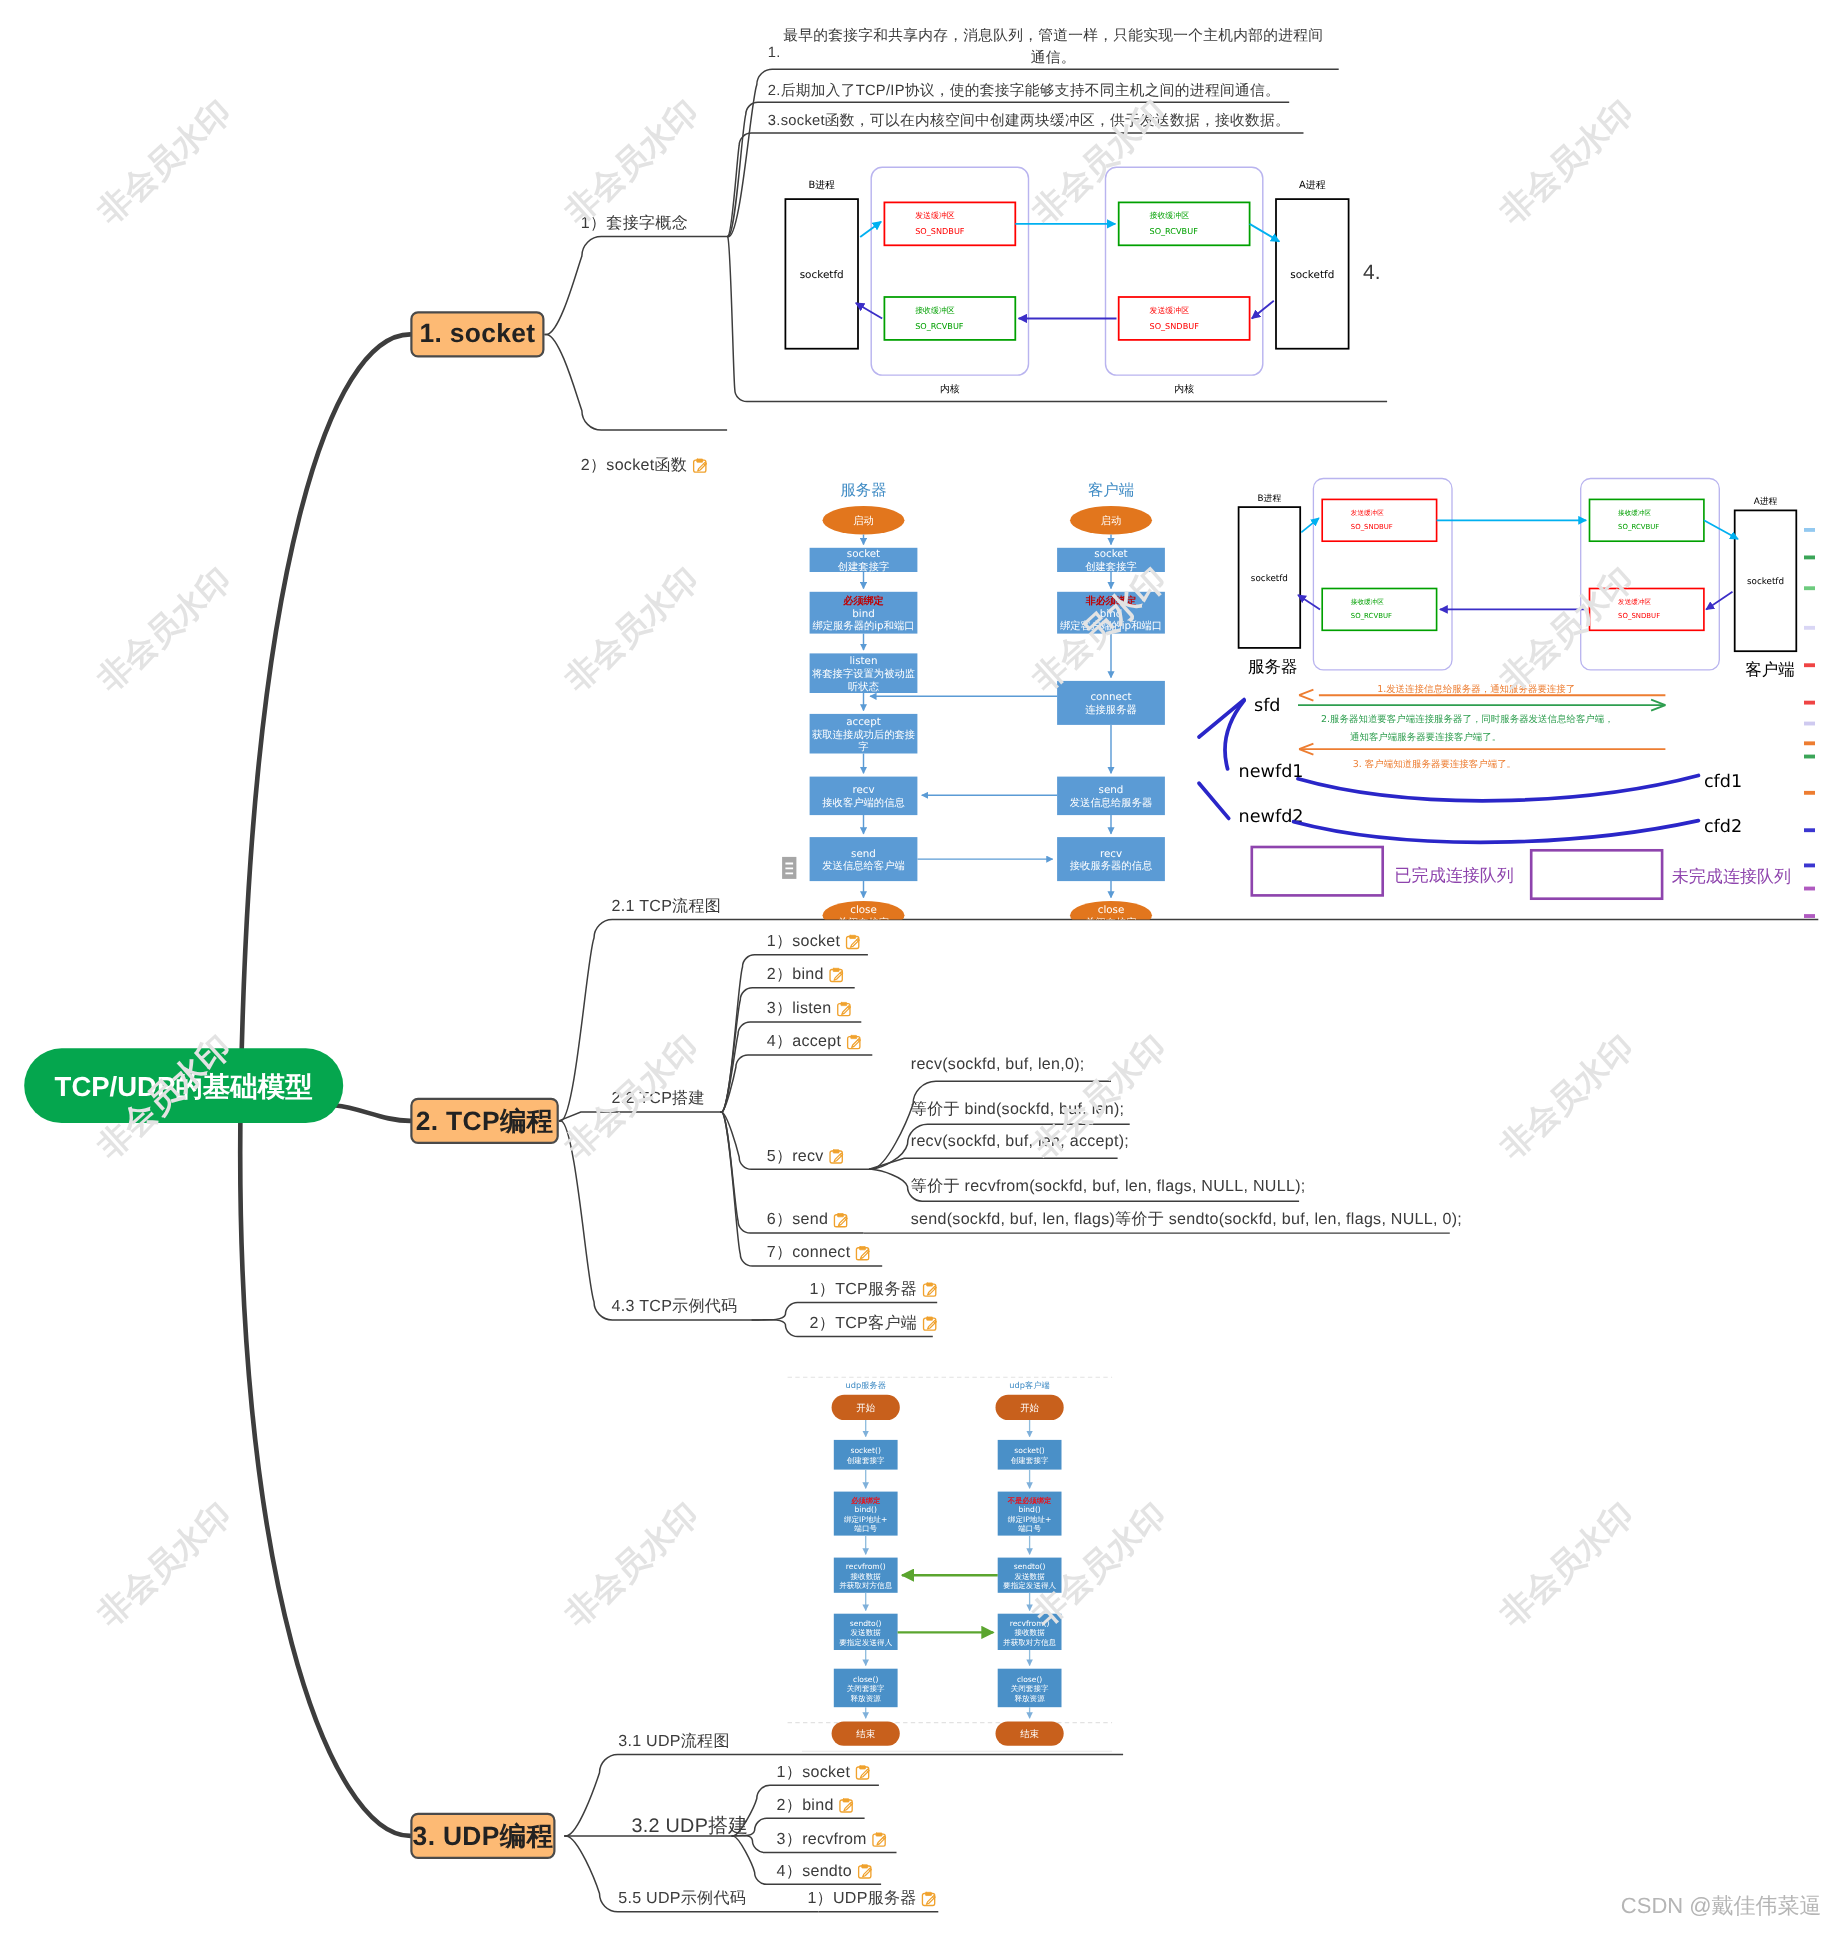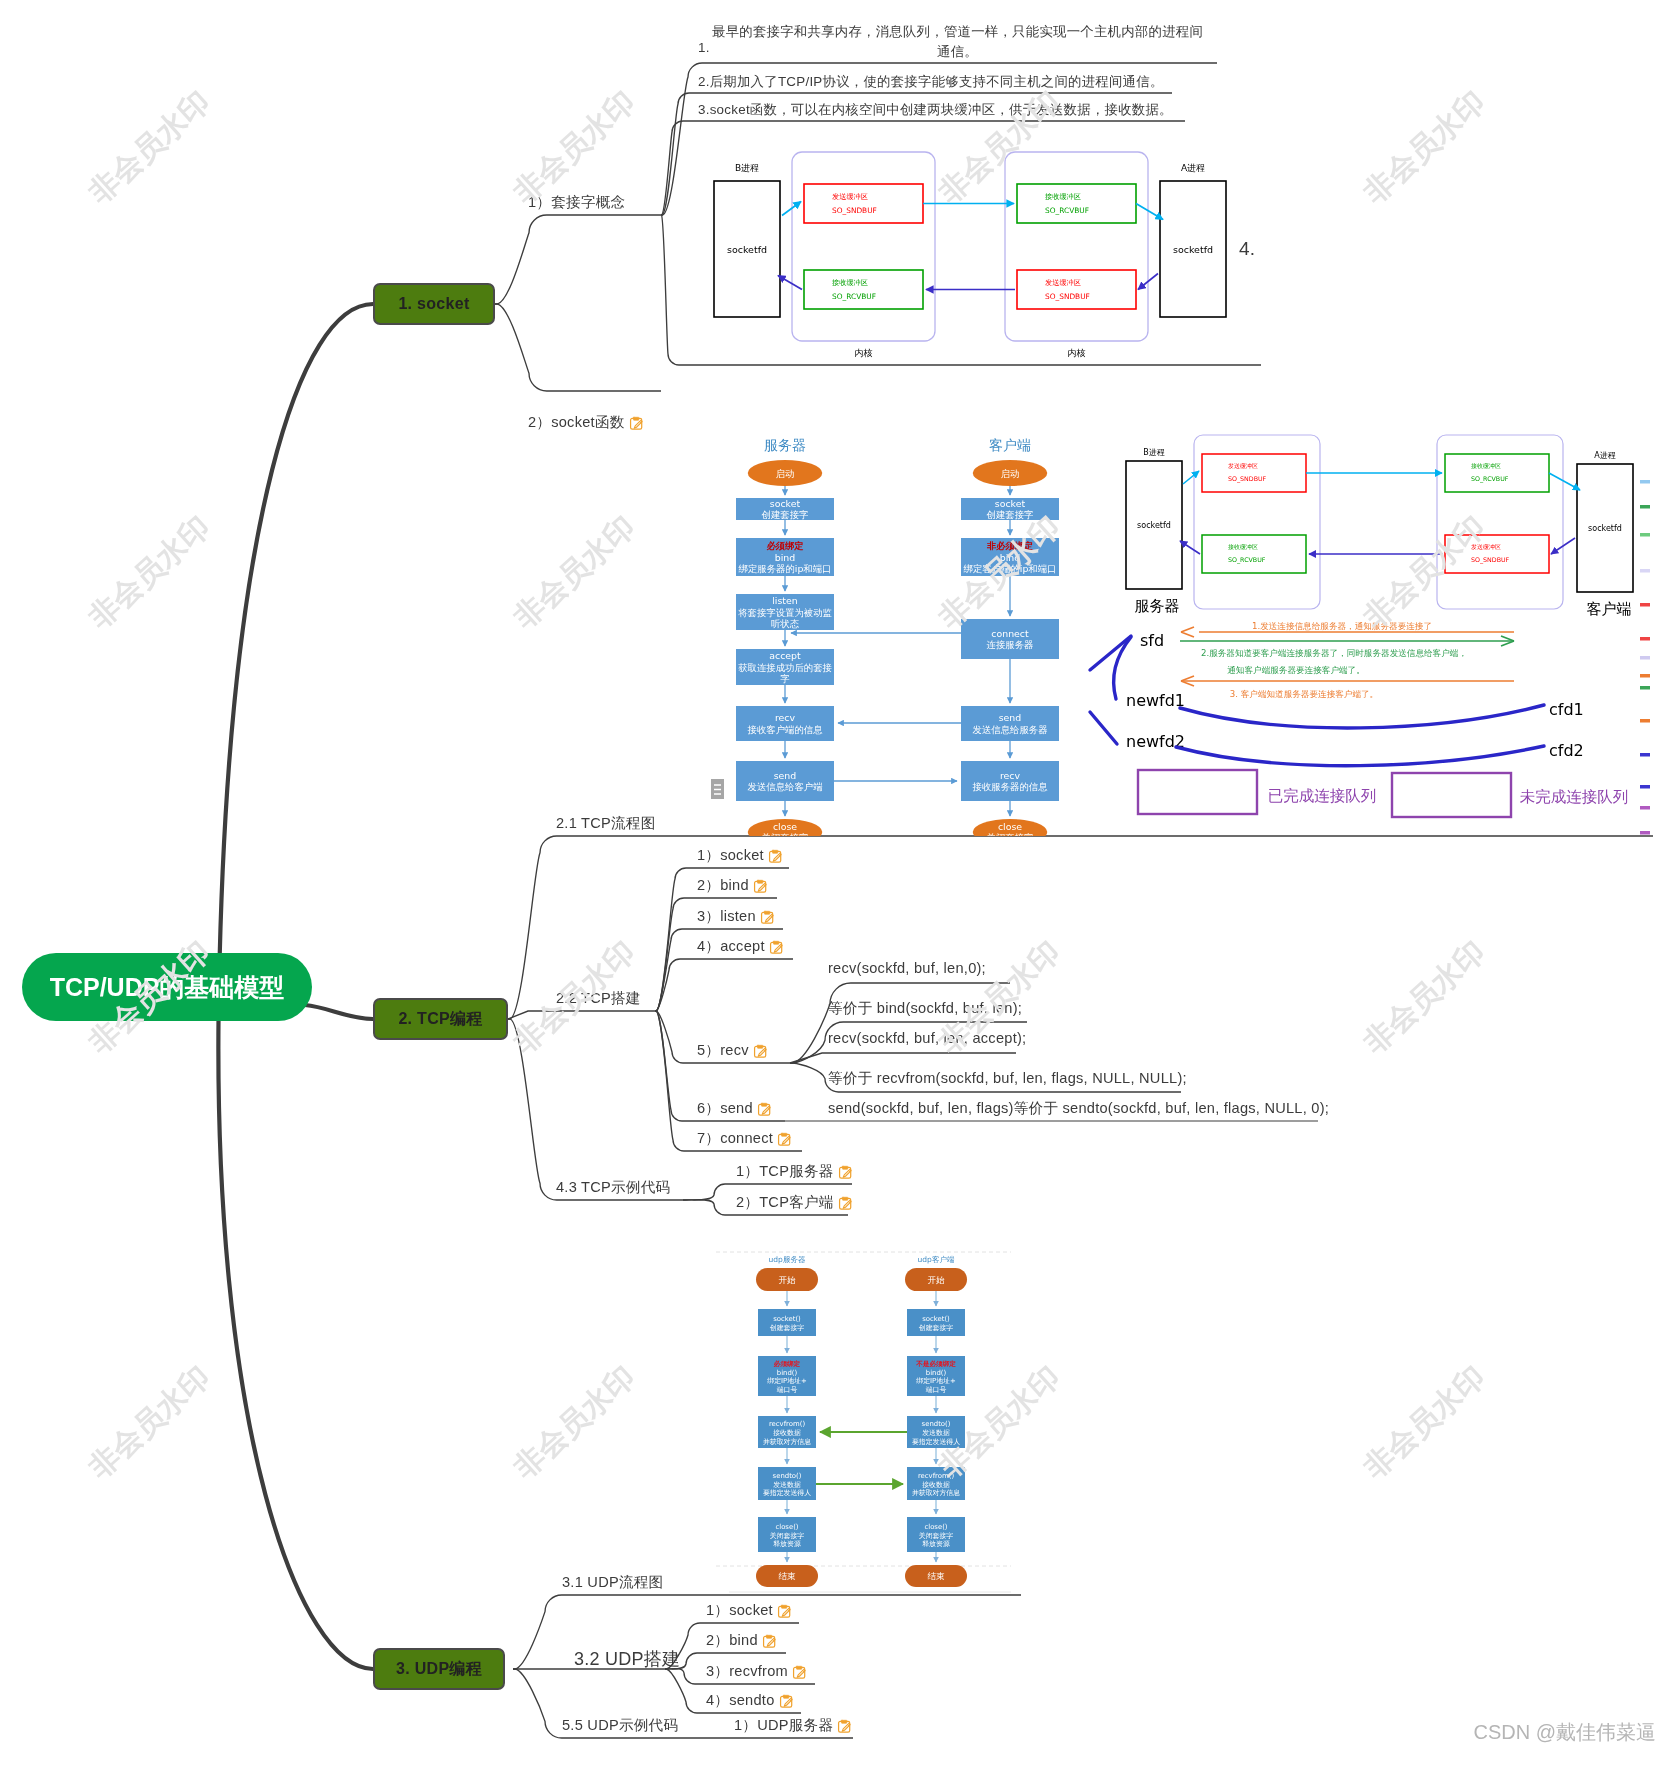--- a/index.html
+++ b/index.html
@@ -4,22 +4,22 @@
 <style>
   html,body{margin:0;padding:0;background:#fff;}
   body{width:1674px;height:1766px;position:relative;overflow:hidden;
        font-family:"Liberation Sans","DejaVu Sans",sans-serif;}
   #root{position:absolute;left:0;top:0;width:1674px;height:1766px;}
   svg.layer{position:absolute;left:0;top:0;width:1674px;height:1766px;overflow:visible;}
   
   .node-root{position:absolute;background:#05a64e;border-radius:34px;color:#fff;
      font-weight:bold;font-size:25px;display:flex;align-items:center;justify-content:center;
      letter-spacing:0px;box-sizing:border-box;}
-  .node-box{position:absolute;background:#4d7c0f;border:2.3px solid #4a4a4a;border-radius:7px;
-     color:#222;font-weight:bold;font-size:16px;letter-spacing:0.3px;display:flex;align-items:center;justify-content:center;
+  .node-box{position:absolute;background:#fdba74;border:2.3px solid #4a4a4a;border-radius:7px;
+     color:#222;font-weight:bold;font-size:24px;letter-spacing:0.3px;display:flex;align-items:center;justify-content:center;
      box-sizing:border-box;}
   .node-txt{position:absolute;color:#3b3b3b;font-size:14.6px;white-space:nowrap;
      -webkit-font-smoothing:antialiased;letter-spacing:0.25px;
      font-family:"Liberation Sans","DejaVu Sans",sans-serif;text-align:center;}
   .ico{display:inline-block;vertical-align:-3.5px;margin-left:4px;}
   .csdn{position:absolute;right:18px;bottom:20px;color:#b5b5b5;font-size:20px;white-space:nowrap;}
 </style>
 </head>
 <body>
 

